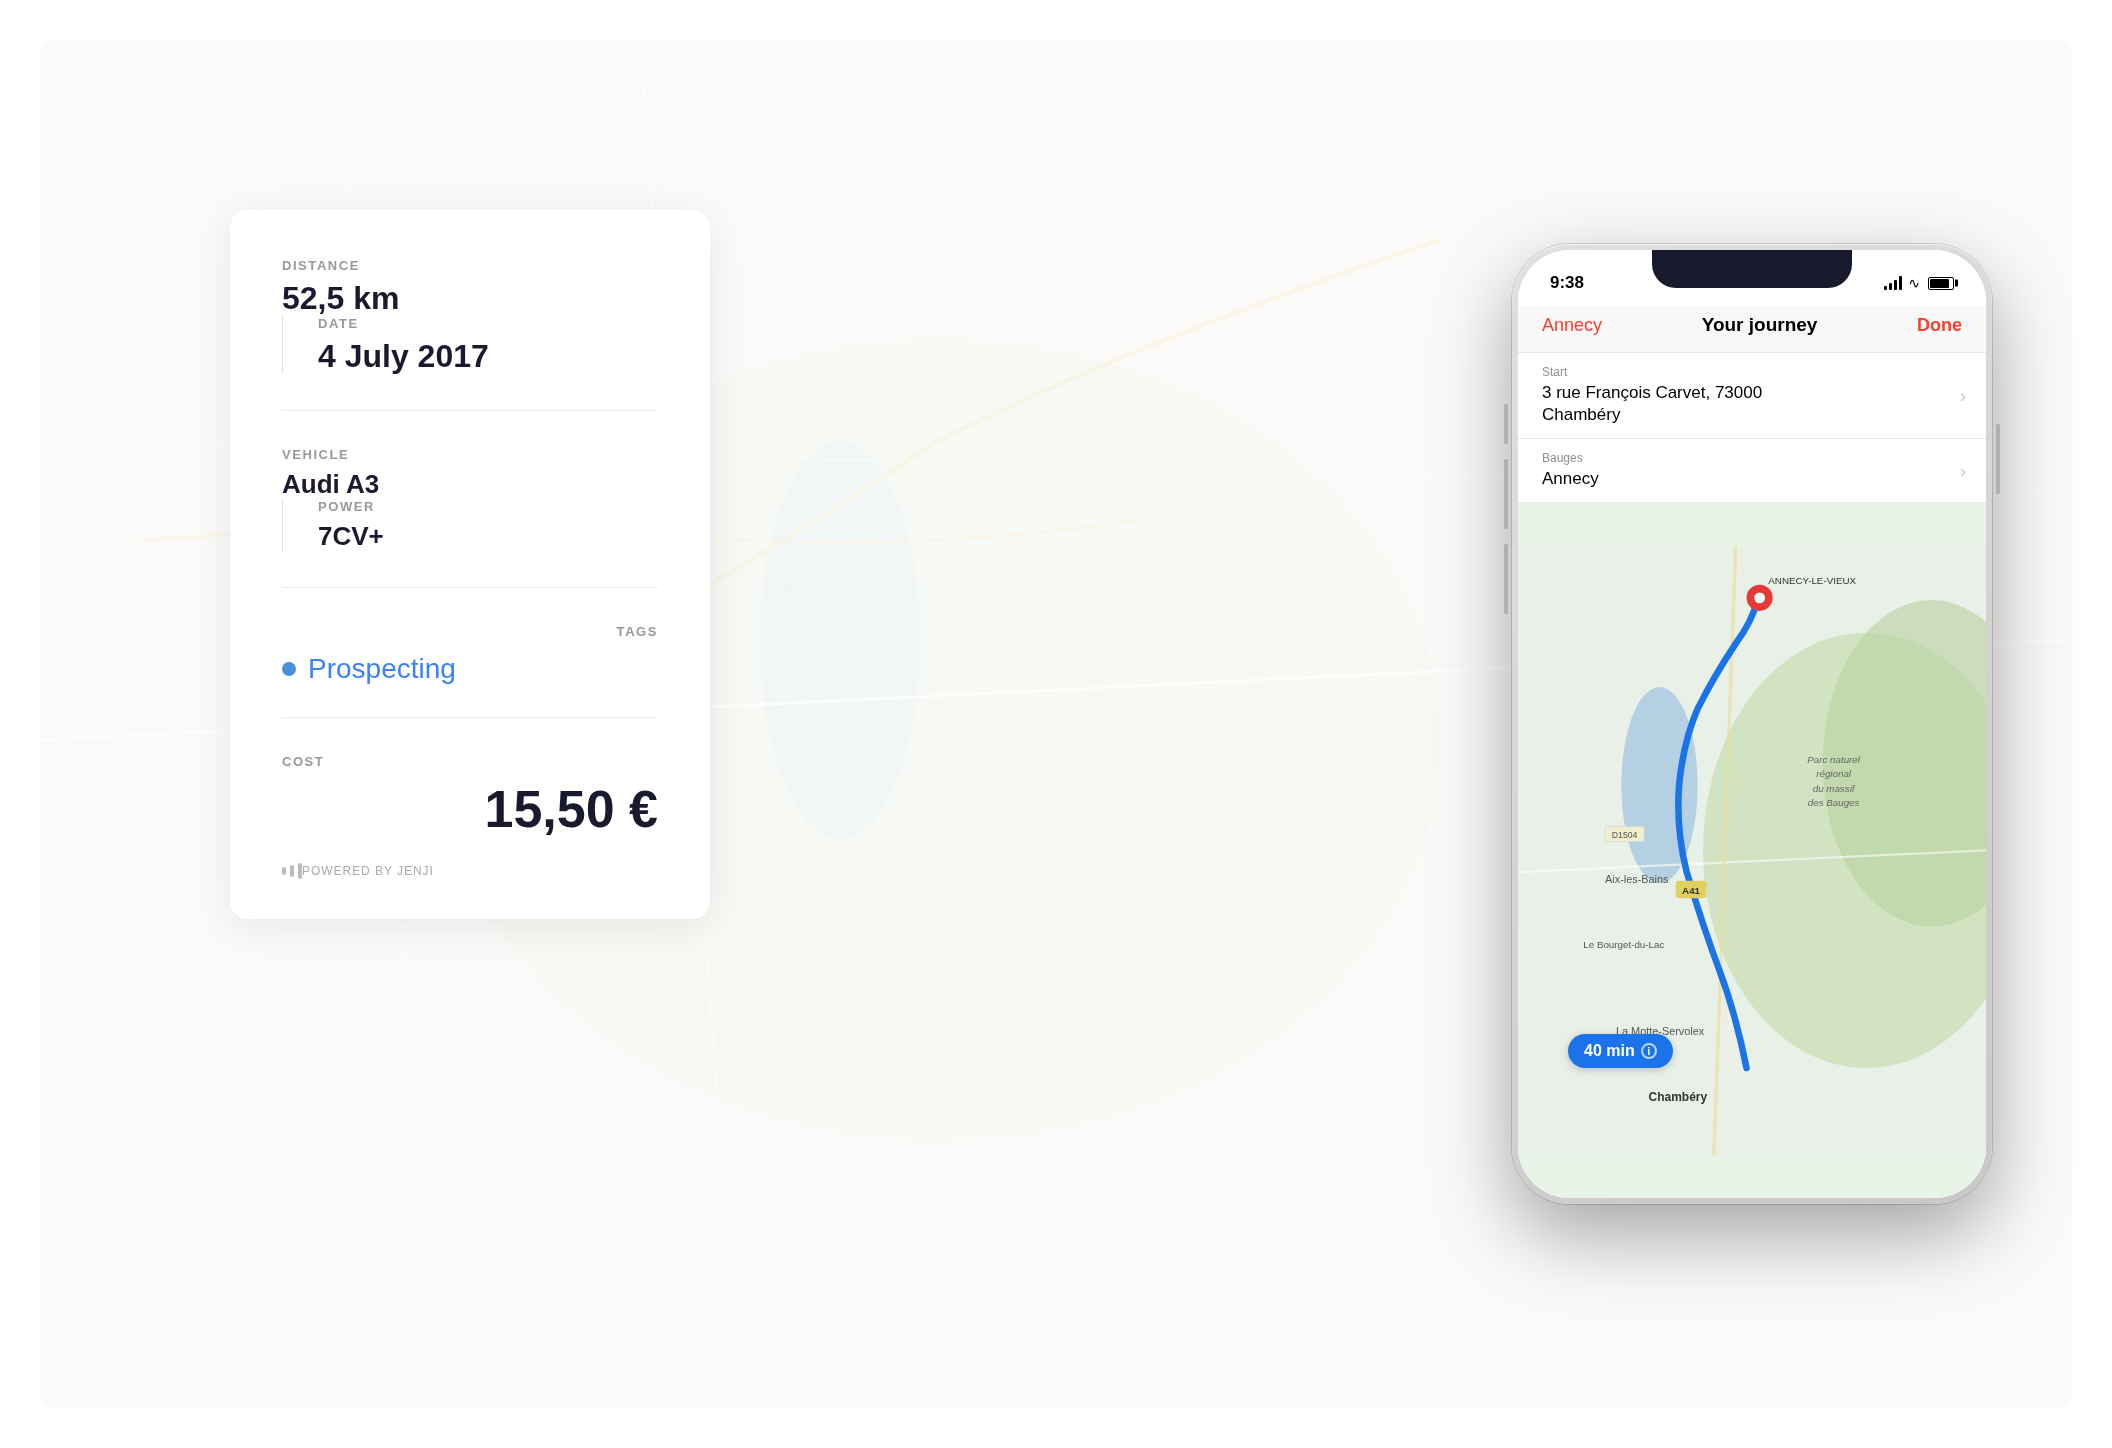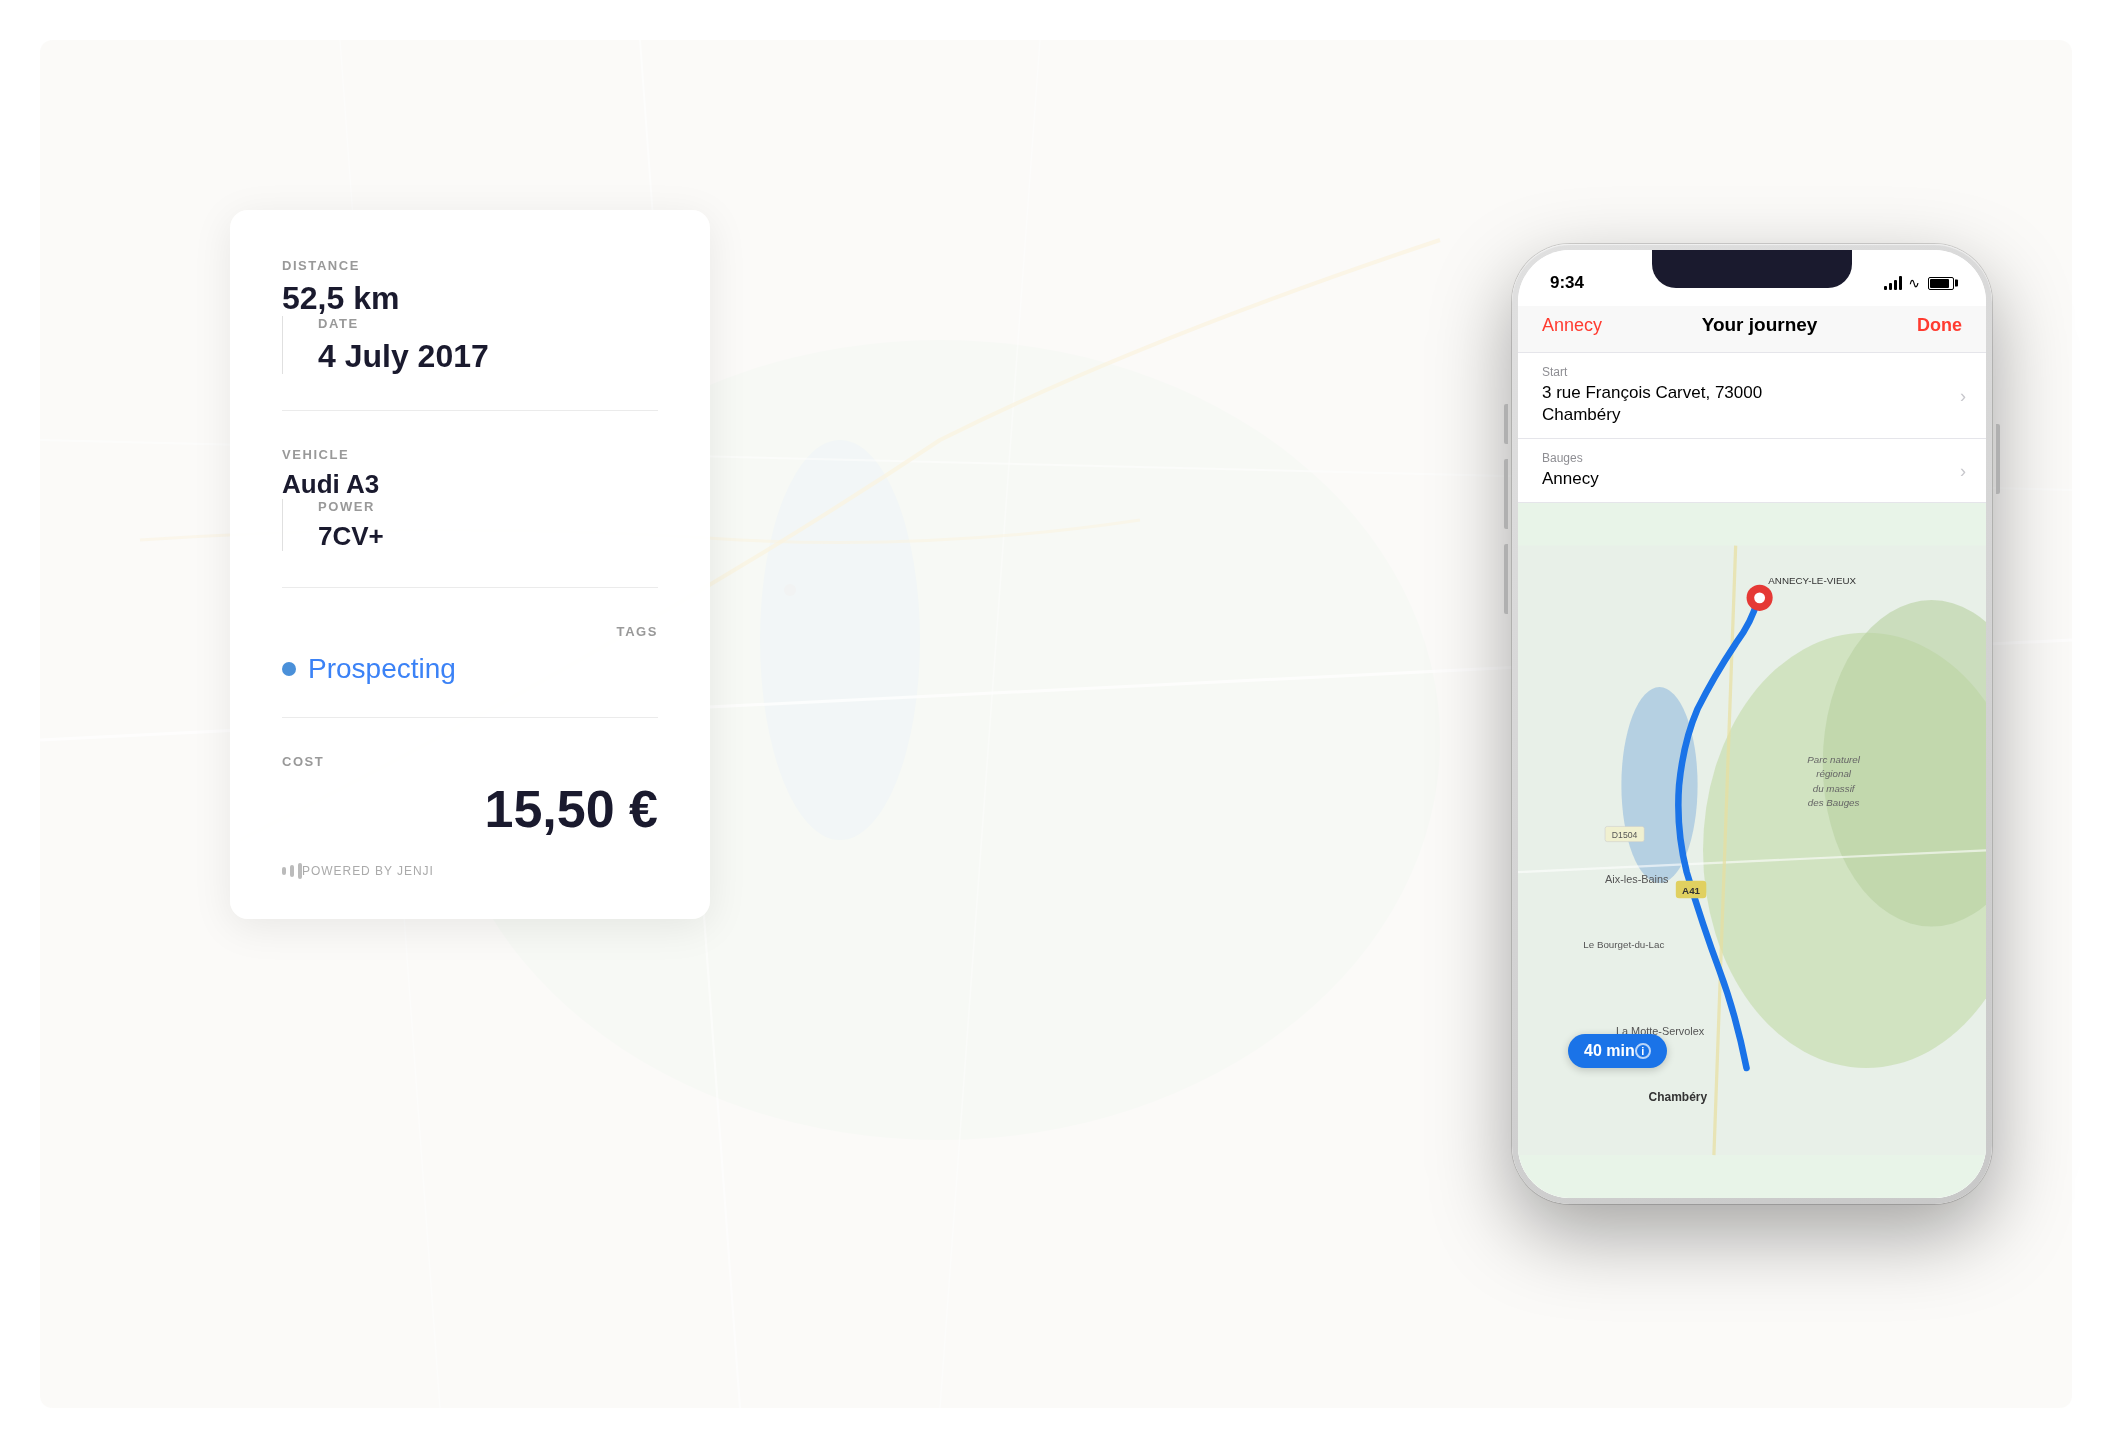--- a/index.html
+++ b/index.html
@@ -378,20 +378,21 @@
       bottom: 130px;
       left: 50px;
       background: #1a73e8;
       color: #fff;
       padding: 8px 16px;
       border-radius: 20px;
       font-size: 16px;
       font-weight: 600;
       display: flex;
       align-items: center;
+      gap: 6px;
       box-shadow: 0 2px 8px rgba(0,0,0,0.2);
     }
 
     .duration-info {
       width: 16px;
       height: 16px;
       border: 2px solid rgba(255,255,255,0.7);
       border-radius: 50%;
       display: flex;
       align-items: center;
@@ -528,21 +529,21 @@
     <div class="phone-btn-right"></div>
     <div class="phone-btn-left-1"></div>
     <div class="phone-btn-left-2"></div>
     <div class="phone-btn-left-3"></div>
 
     <div class="phone-inner">
 
       <div class="phone-notch"></div>
 
       <div class="phone-status-bar">
-        <span class="status-time">9:34</span>
+        <span class="status-time">9:38</span>
         <div class="status-icons">
           <div class="signal-bars">
             <div class="signal-bar" style="height:4px;"></div>
             <div class="signal-bar" style="height:7px;"></div>
             <div class="signal-bar" style="height:10px;"></div>
             <div class="signal-bar" style="height:14px;"></div>
           </div>
           <span class="wifi-icon">∿</span>
           <div class="battery-icon">
             <div class="battery-fill"></div>

